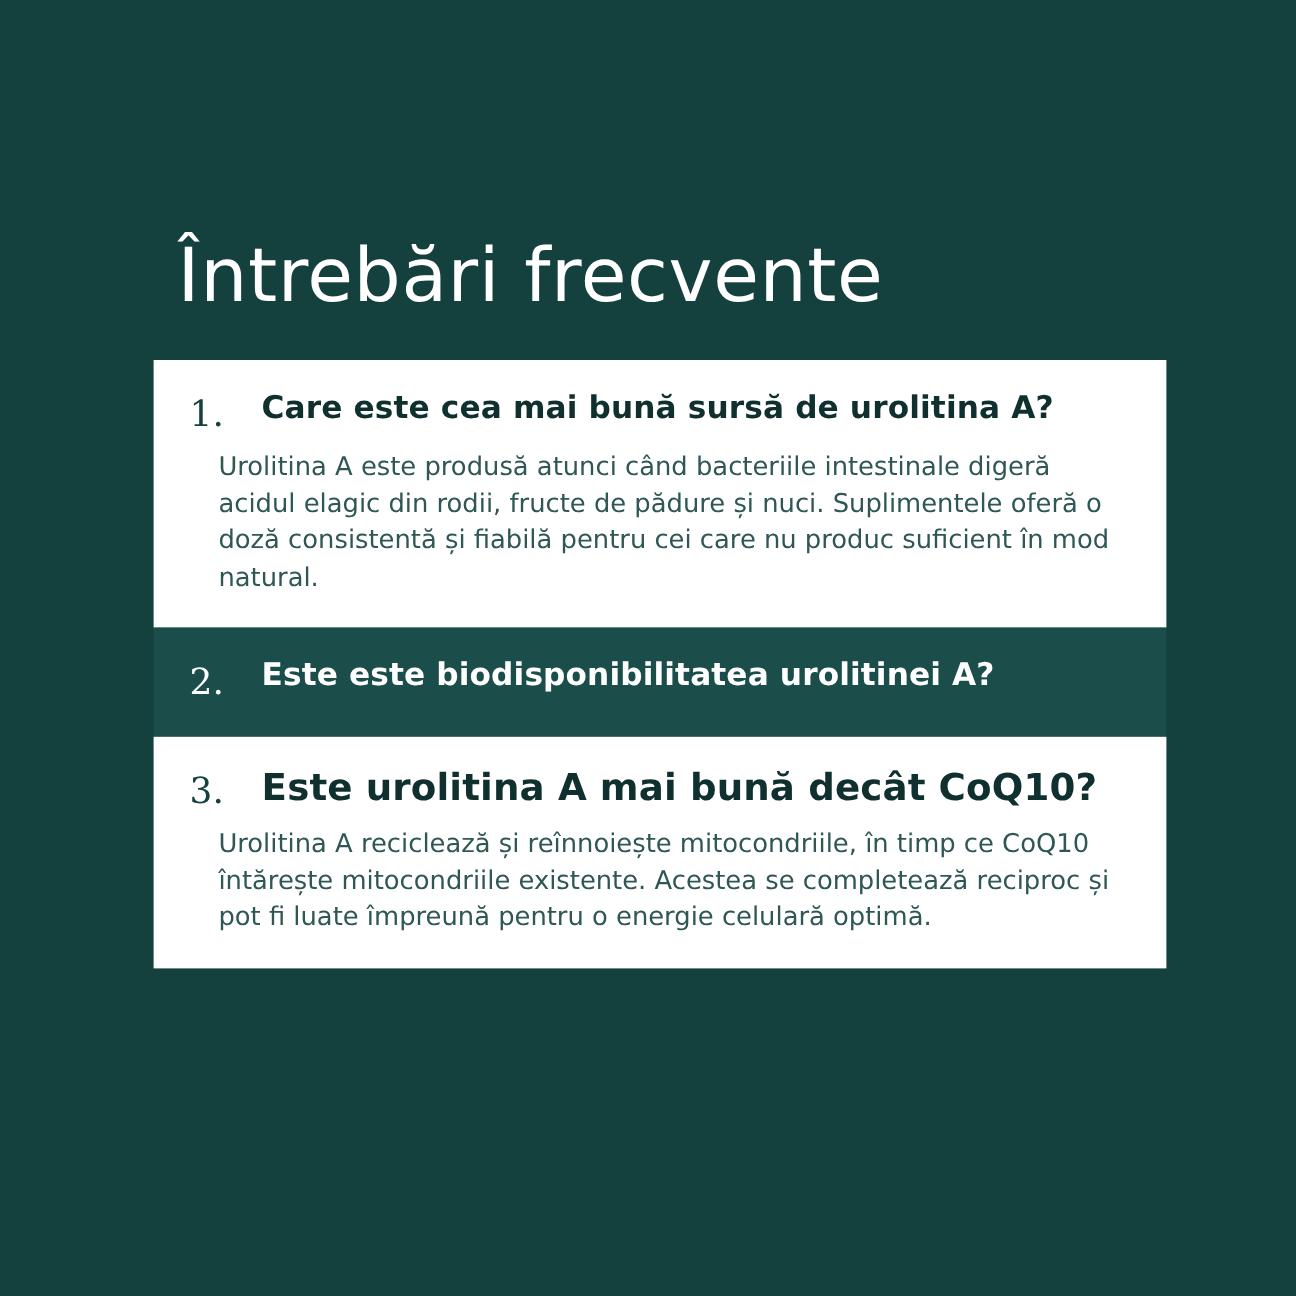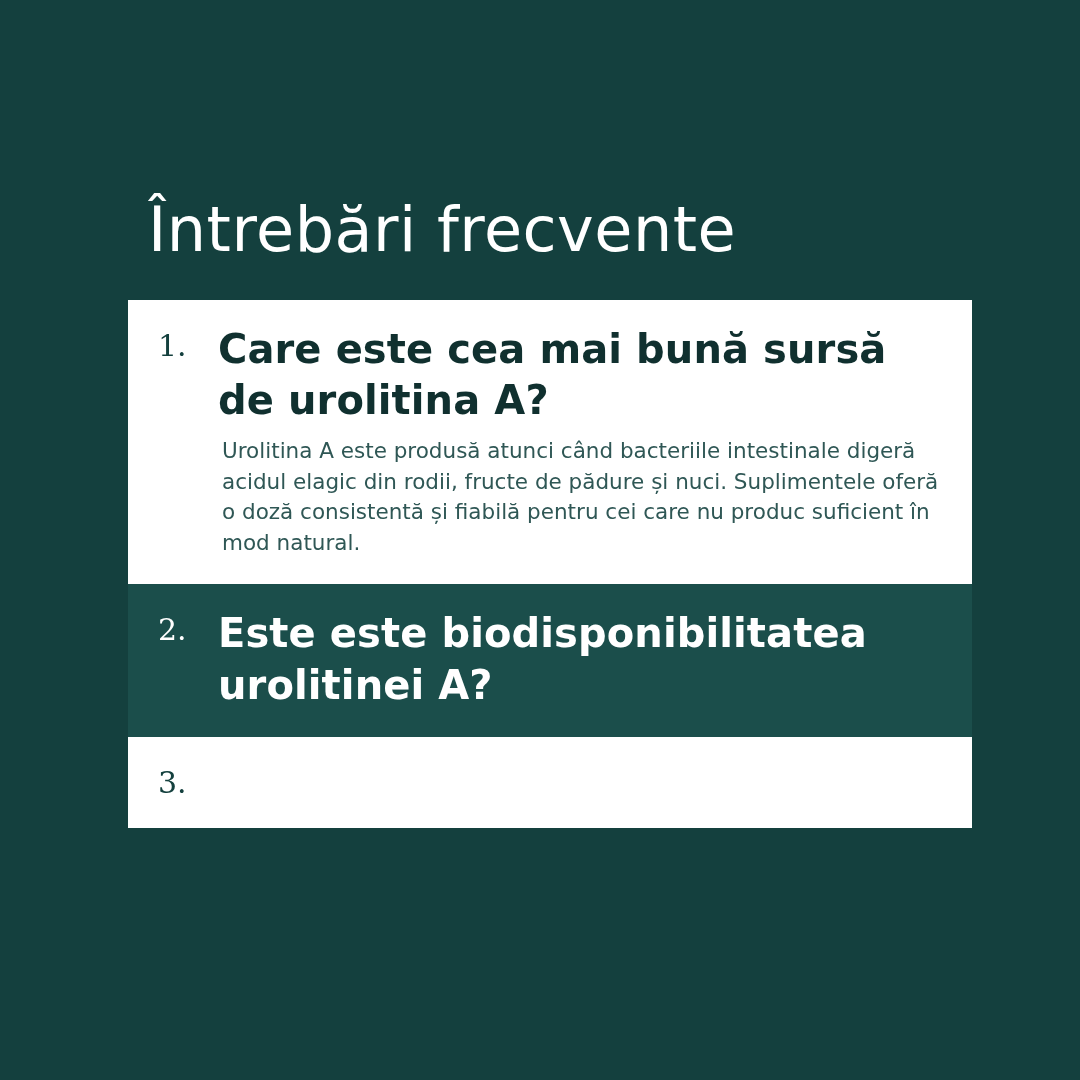--- a/index.html
+++ b/index.html
@@ -67,28 +67,28 @@
     font-size: 30px;
     font-weight: 400;
     line-height: 1.3;
     padding-top: 2px;
     text-align: left;
     font-family: "DejaVu Serif", "Liberation Serif", serif;
   }
 
   .faq-q {
     flex: 1 1 auto;
-    font-size: 40px;
+    font-size: 26px;
     font-weight: 700;
     line-height: 1.28;
     letter-spacing: 0.1px;
   }
 
   .faq-a {
-    margin: 10px 0 0 64px;
+    margin: 10px 0 0 24px;
     font-size: 21.5px;
     line-height: 1.42;
     font-weight: 400;
   }
 
   .light .faq-num { color: #14403e; }
   .light .faq-q   { color: #10302f; }
   .light .faq-a   { color: #2f5755; }
 
   .dark .faq-num { color: #ffffff; }
@@ -117,17 +117,19 @@
     <div class="faq-item dark item-2">
       <div class="faq-head">
         <div class="faq-num">2.</div>
         <div class="faq-q">Este este biodisponibilitatea urolitinei A?</div>
       </div>
     </div>
 
     <div class="faq-item light item-3">
       <div class="faq-head">
         <div class="faq-num">3.</div>
+        <div class="faq-q">Este urolitina A mai bună decât CoQ10?</div>
       </div>
+      <div class="faq-a">Urolitina A reciclează și reînnoiește mitocondriile, în timp ce CoQ10 întărește mitocondriile existente. Acestea se completează reciproc și pot fi luate împreună pentru o energie celulară optimă.</div>
     </div>
 
   </div>
 </div>
 
 </body></html>

